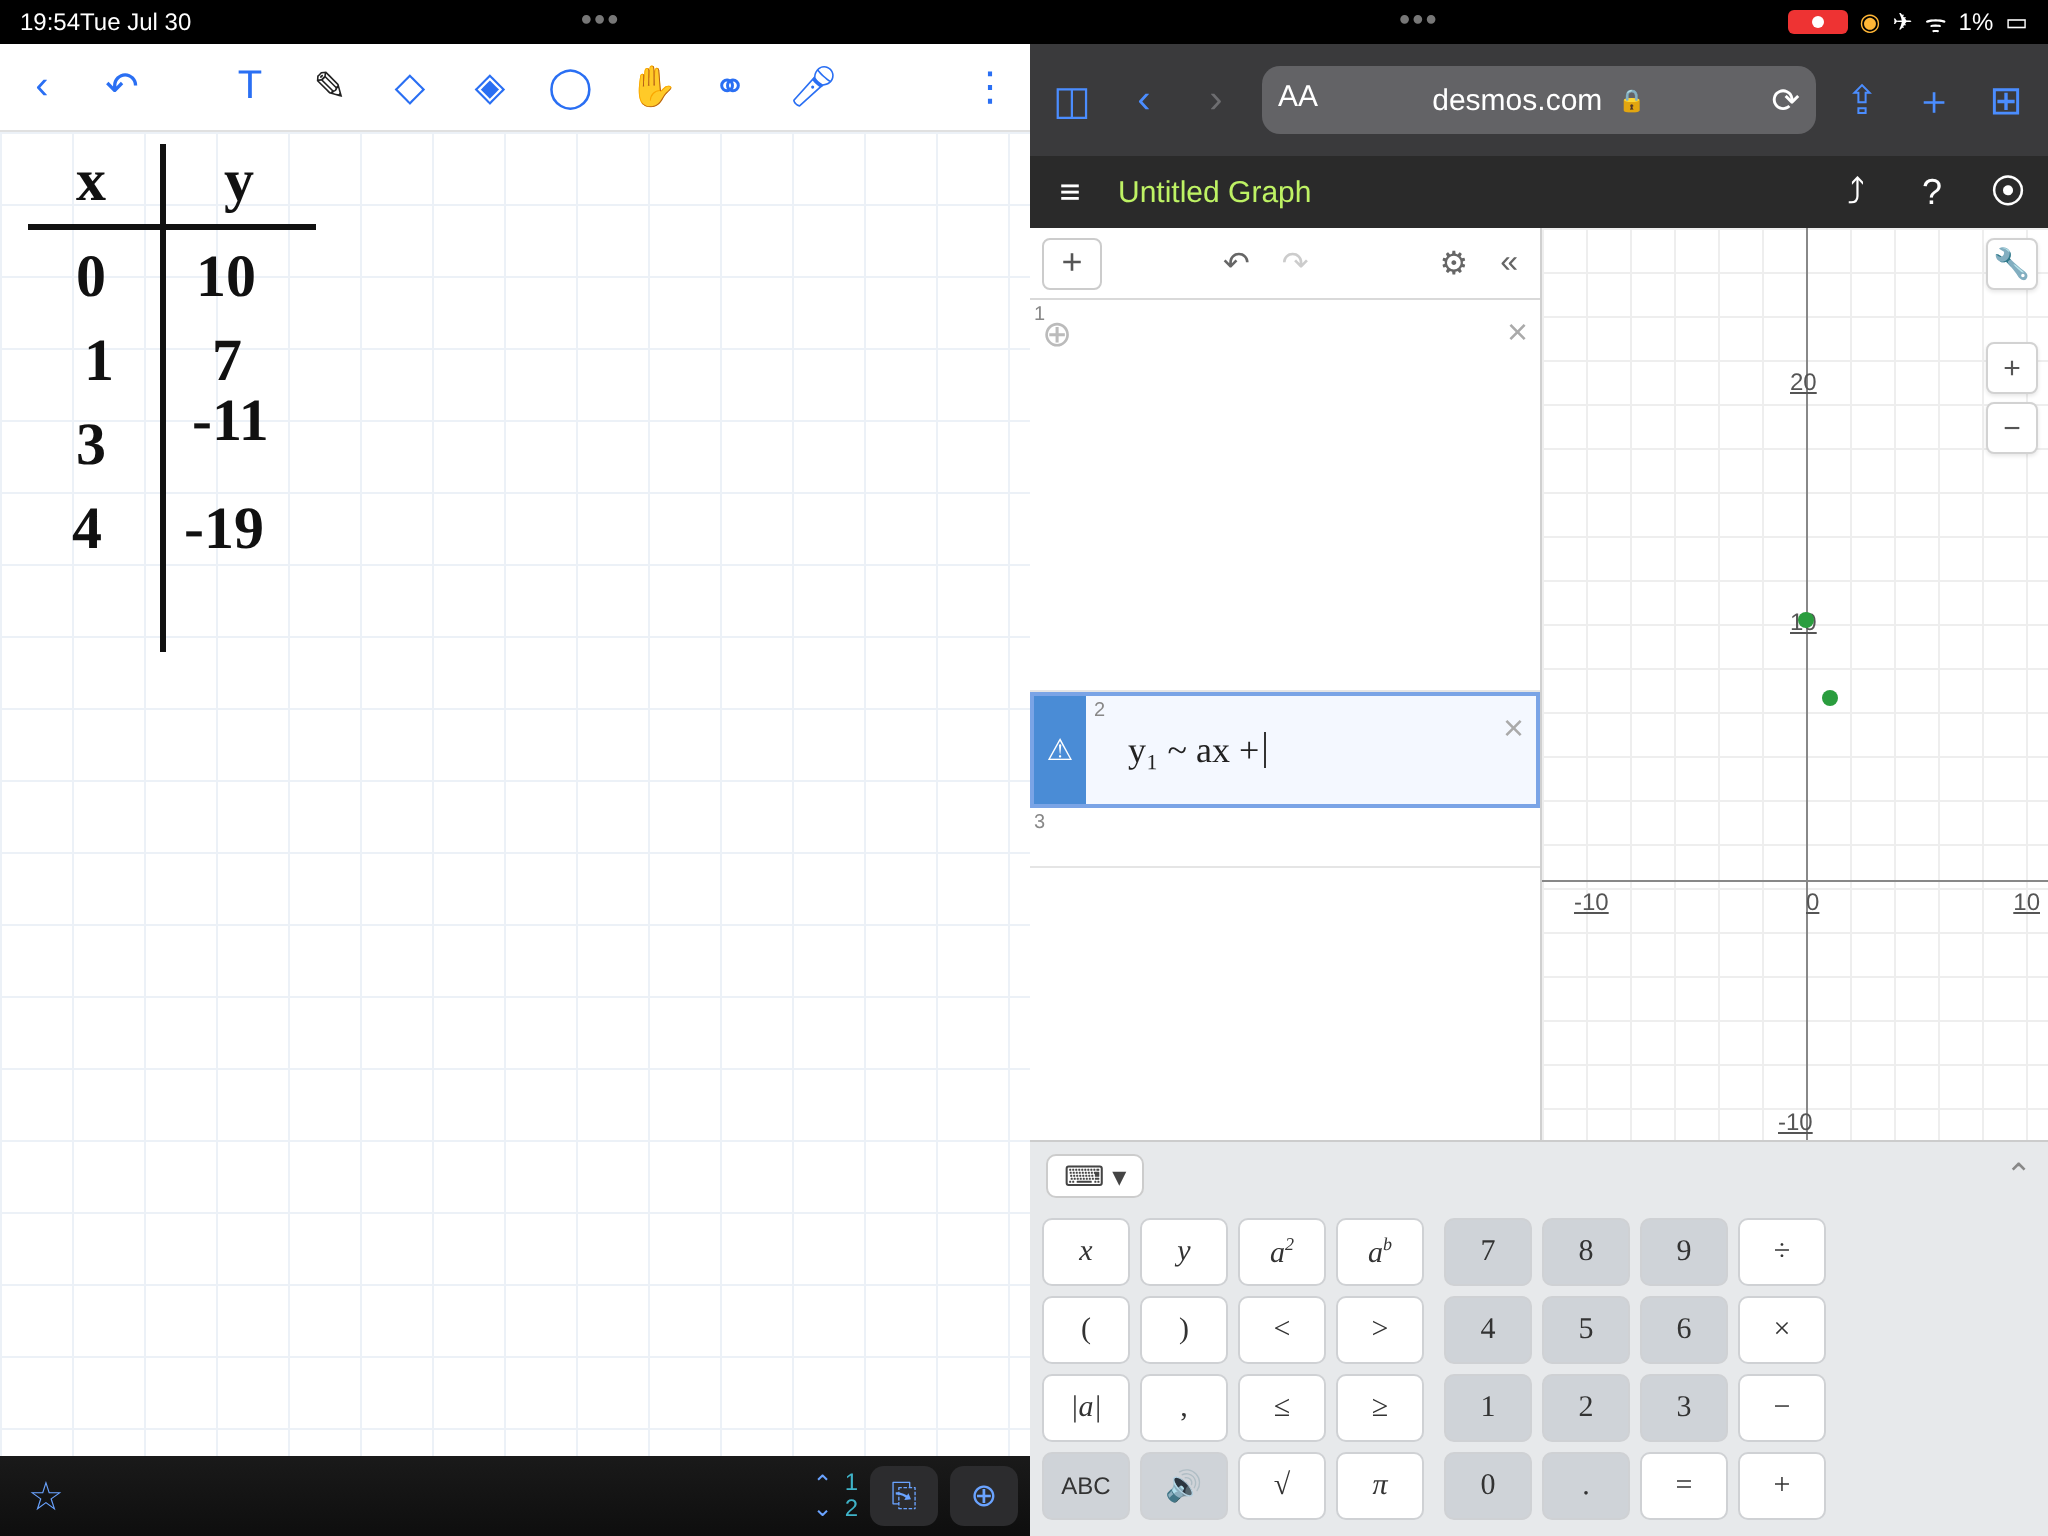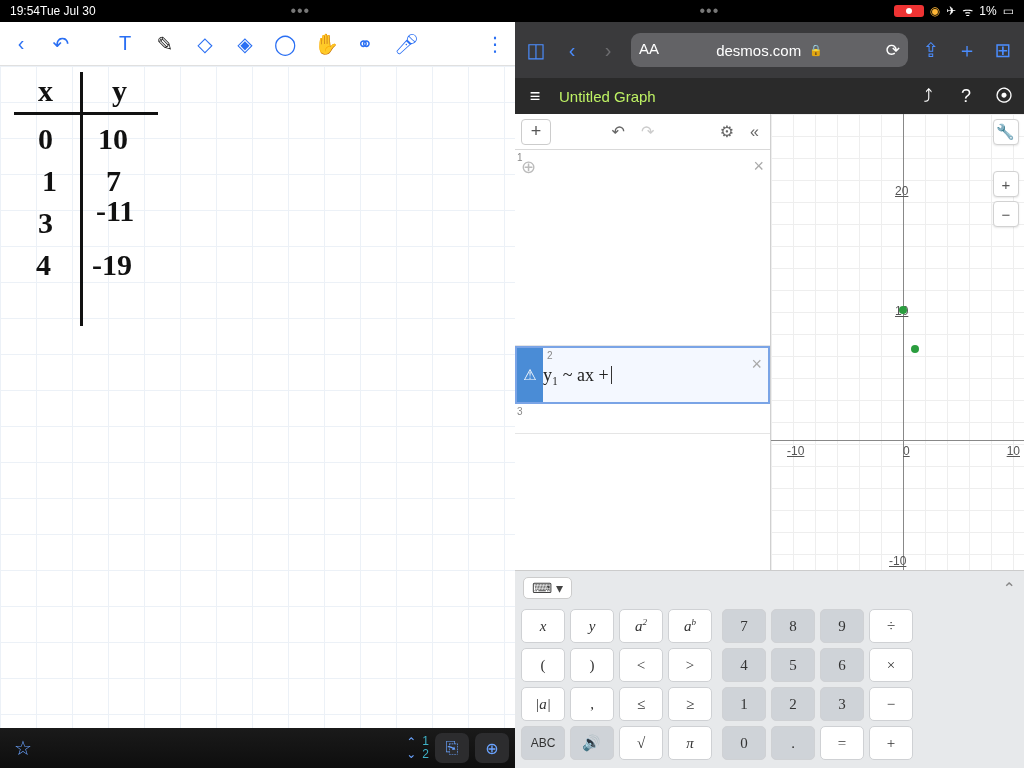--- a/index.html
+++ b/index.html
@@ -58,21 +58,21 @@
 .expr-toolbar { height:36px; border-bottom:1px solid #d9d9d9; display:flex; align-items:center; padding:0 6px; gap:6px; }
 .expr-toolbar .plus { width:30px; height:26px; border:1px solid #ccc; border-radius:4px; display:flex; align-items:center; justify-content:center; font-size:18px; color:#555; }
 .expr-toolbar .spacer { flex:1; }
 .expr-toolbar .tool { color:#666; font-size:16px; padding:0 5px; }
 .expr-row { position:relative; border-bottom:1px solid #e5e5e5; }
 .expr-row .row-num { position:absolute; left:2px; top:2px; font-size:10px; color:#888; }
 .expr-row .row-x { position:absolute; right:6px; top:6px; font-size:18px; color:#aaa; }
 .row1 { height:196px; }
 .row2 { height:58px; background:#f4f8ff; border:2px solid #7aa4e6; display:flex; }
 .row2 .warn-tab { width:26px; background:#4a8cd6; display:flex; align-items:center; justify-content:center; color:#fff; font-size:15px; }
-.row2 .math { flex:1; display:flex; align-items:center; padding-left:0; font-family: 'Times New Roman', serif; font-size:18px; color:#222; }
+.row2 .math { flex:1; display:flex; align-items:center; padding-left:21px; font-family: 'Times New Roman', serif; font-size:18px; color:#222; }
 .row3 { height:30px; }
 
 
 .d-table { margin:10px auto 0 auto; border-collapse:collapse; font-family:'Times New Roman',serif; font-size:15px; color:#333; }
 .d-table td, .d-table th { border-bottom:1px solid #d5d5d5; border-left:1px solid #d5d5d5; padding:5px 18px; text-align:center; }
 .d-table th:first-child, .d-table td:first-child { border-left:none; }
 .d-table thead th { border-bottom:2px solid #333; font-style:italic; font-weight:normal; }
 .dots-badge { display:inline-block; width:20px; height:20px; border-radius:50%; background:#2a9d3e; position:relative; vertical-align:middle; margin-right:5px; }
 .dots-badge::before { content:"⠇"; color:#fff; font-size:14px; position:absolute; left:5px; top:0; }
 

